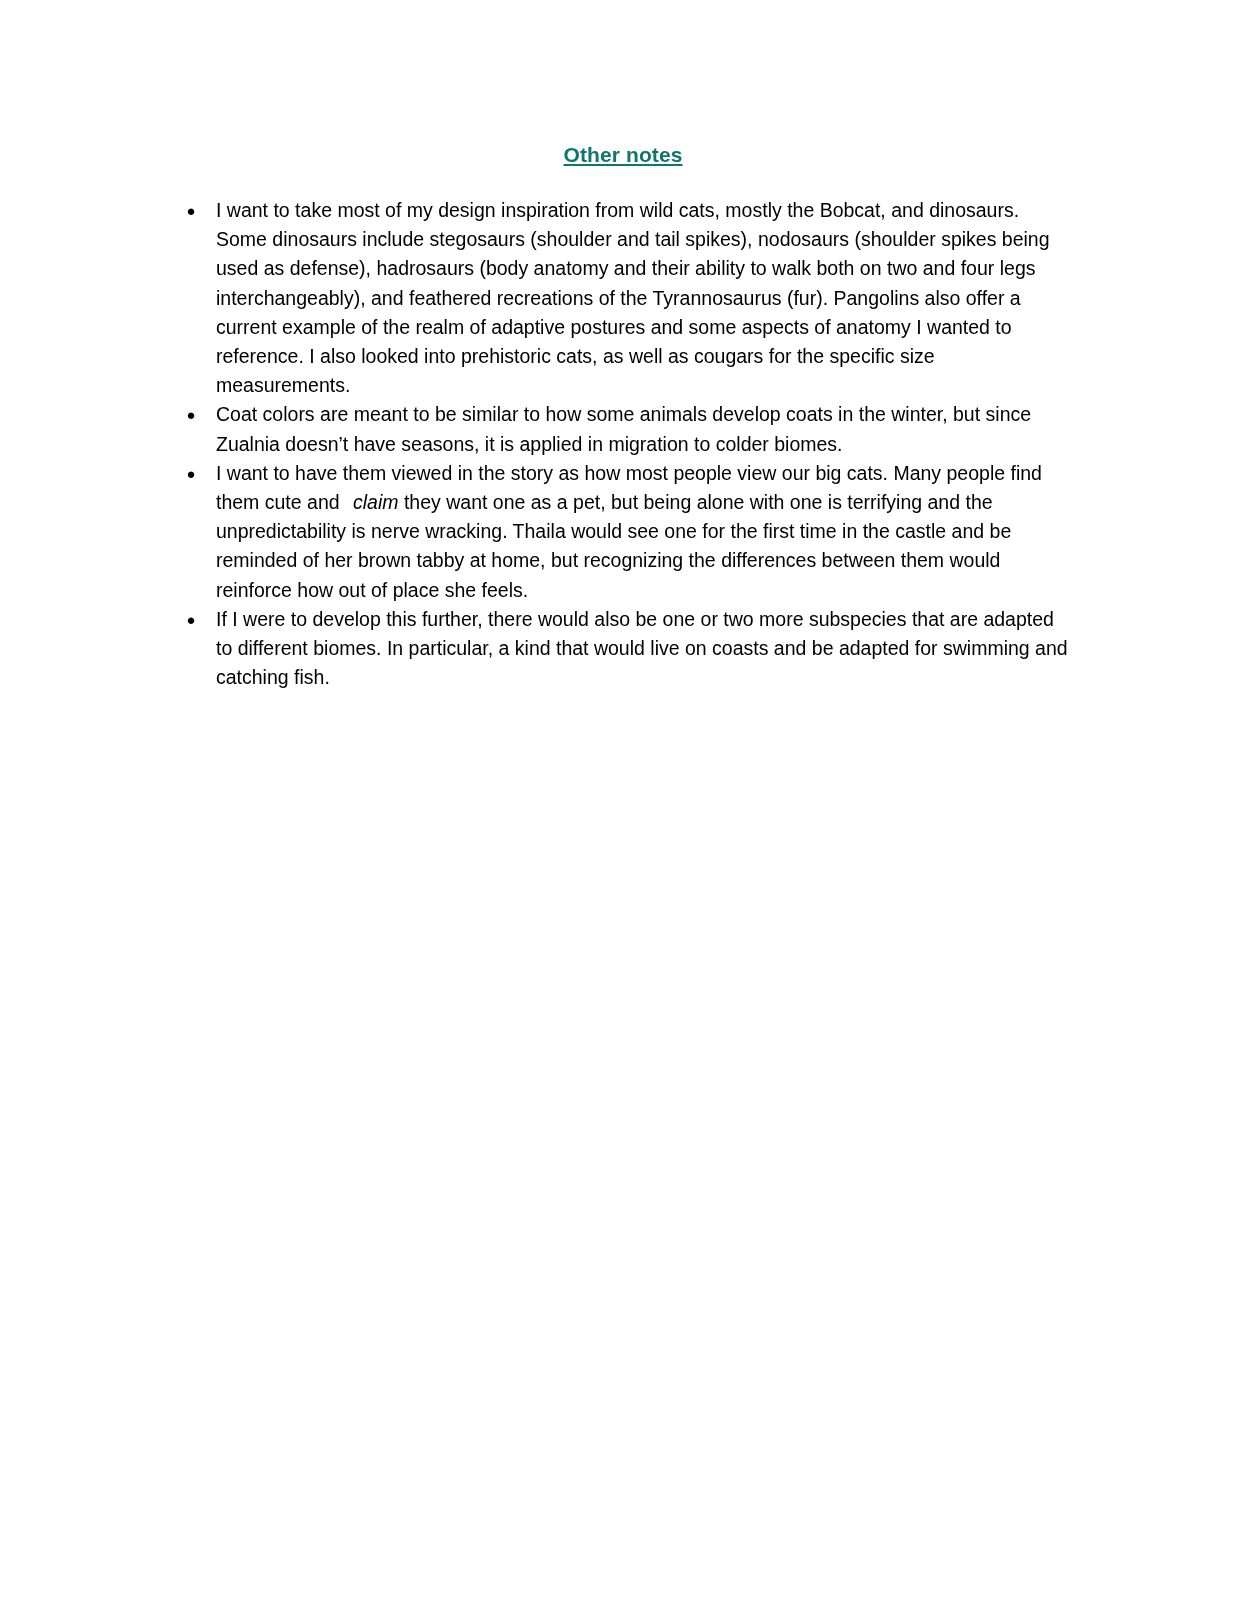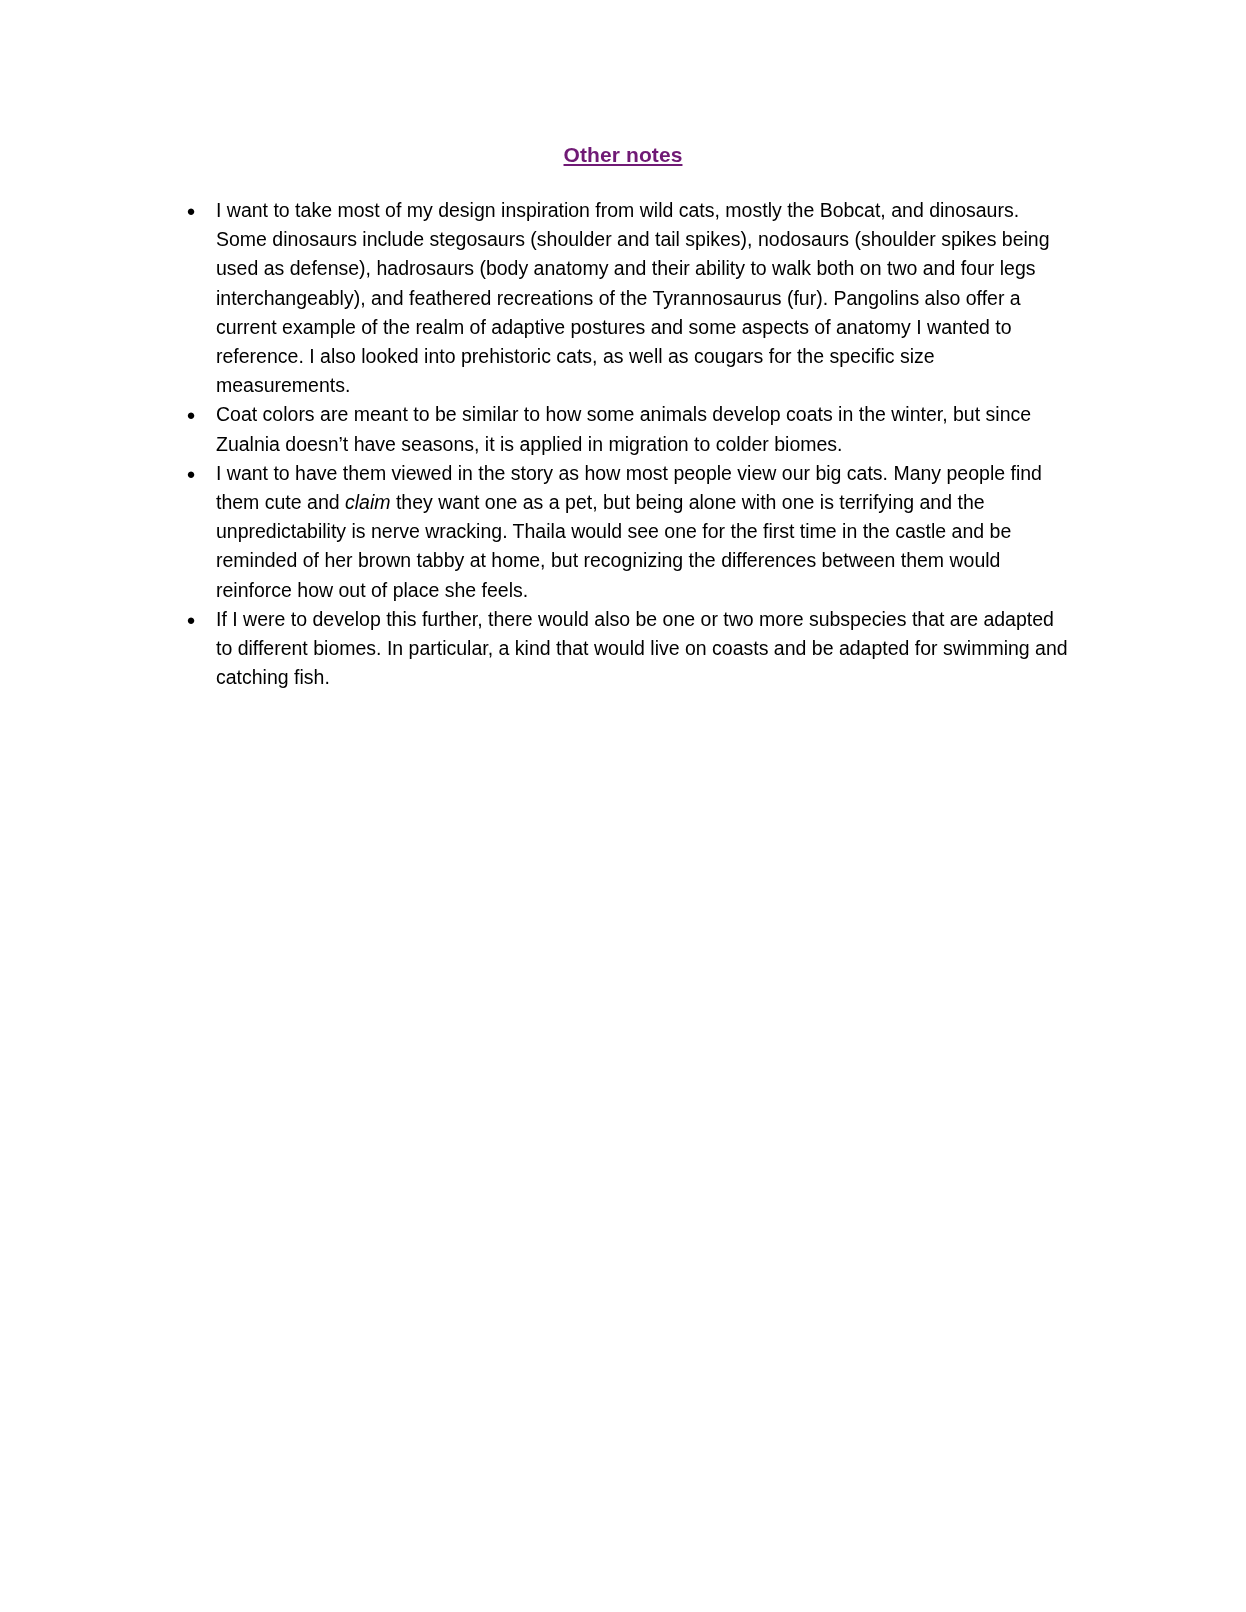--- a/index.html
+++ b/index.html
@@ -23,21 +23,21 @@
     background: #ffffff;
   }
   .doc-title {
     text-align: center;
     font-size: 21px;
     font-weight: bold;
     text-decoration: underline;
     letter-spacing: 0.1px;
     margin: 0;
     padding-top: 143px;
-    color: #701a75;
+    color: #0f766e;
   }
   .notes-list {
     list-style: none;
     margin: 0;
     padding: 0;
     position: absolute;
     left: 178px;
     top: 196px;
     width: 893px;
   }
@@ -59,20 +59,21 @@
     line-height: 29.2px;
     font-size: 15px;
     color: #000000;
     text-align: center;
   }
   .notes-list li .text {
     display: block;
   }
   em {
     font-style: italic;
+    margin-left: 8px;
   }
 </style>
 </head>
 <body>
 
 <div class="page">
   <h1 class="doc-title">Other notes</h1>
   <ul class="notes-list">
       <li>
         <span class="bullet">●</span>

